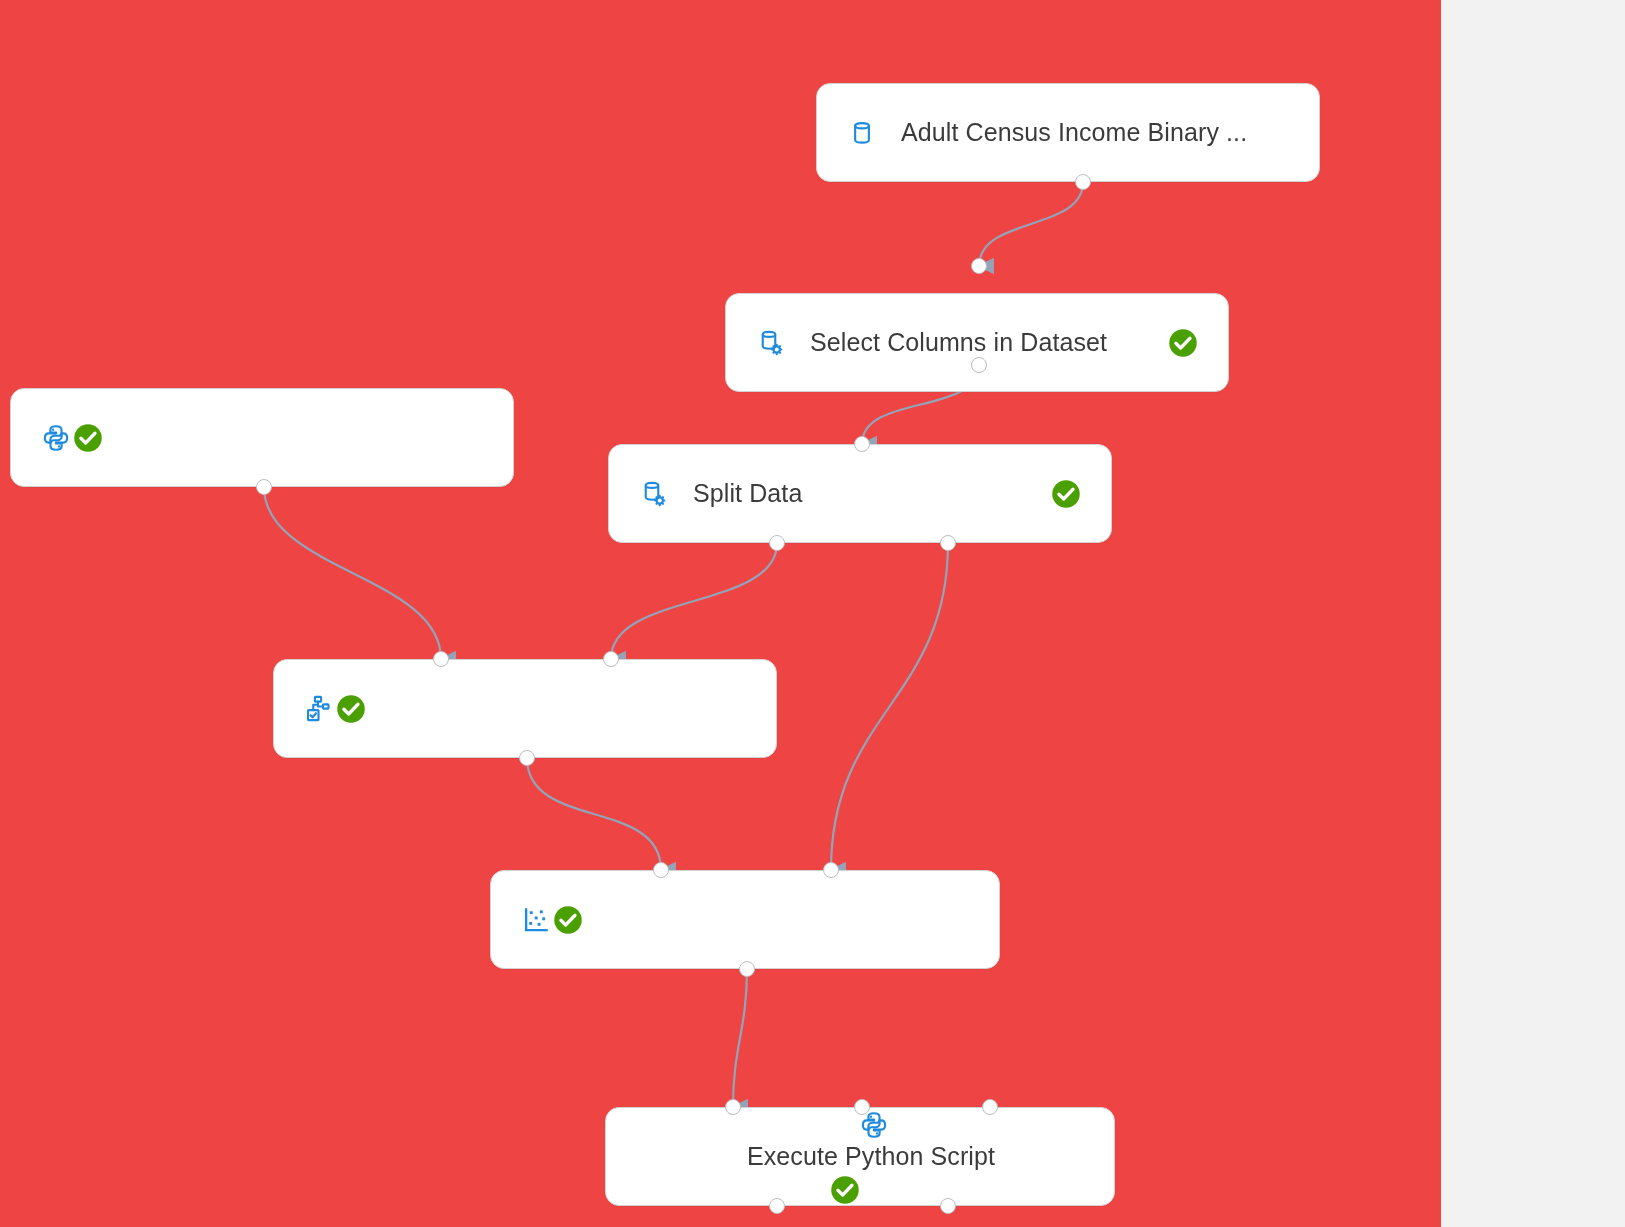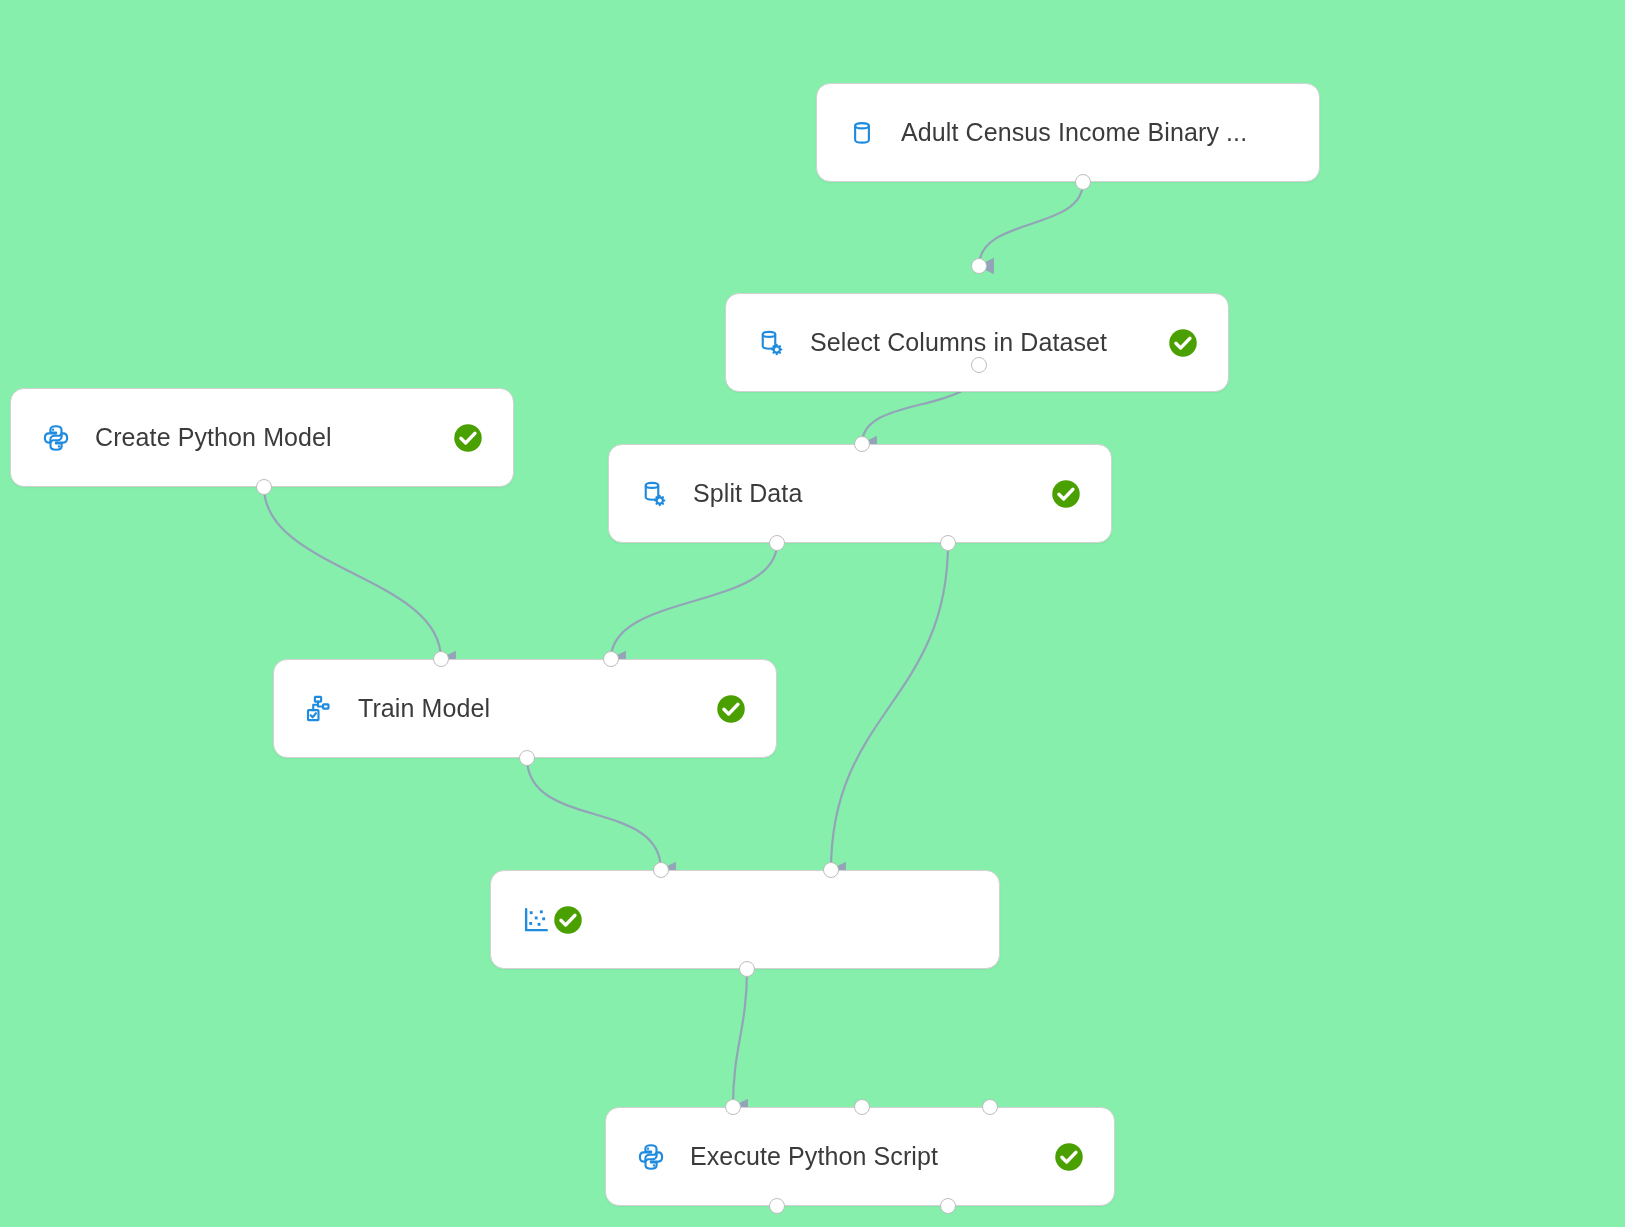--- a/index.html
+++ b/index.html
@@ -2,23 +2,23 @@
 <html><head>
 <meta charset="utf-8">
 <style>
   html, body {
     margin: 0;
     padding: 0;
     background: #f2f2f2;
   }
   #canvas {
     position: relative;
-    width: 1625px;
+    width: 1441px;
     height: 1227px;
-    background: #86efac;
+    background: #ef4444;
     overflow: hidden;
     font-family: "Liberation Sans", sans-serif;
   }
   #edge-layer {
     position: absolute;
     left: 0;
     top: 0;
     width: 1625px;
     height: 1227px;
     pointer-events: none;
@@ -127,21 +127,20 @@
       <div class="port" style="left: 979px; top: 365px;"></div>
       <div class="node" style="left: 10px; top: 388px; width: 504px; height: 99px;">
         <span class="node-icon">
           <svg viewBox="0 0 24 24" width="30" height="30">
             <path stroke="#1e8bde" fill="none" stroke-width="1.7" stroke-linecap="round" stroke-linejoin="round" d="M11.9 2.6 C9.1 2.6 7.5 3.5 7.5 5.4 L7.5 7.6 L12.1 7.6 L12.1 8.3 L6.2 8.3 C4.3 8.3 3.1 9.8 3.1 12.0 C3.1 14.2 4.3 15.7 6.2 15.7 L7.5 15.7 L7.5 13.2 C7.5 11.4 9.0 10.2 10.8 10.2 L13.9 10.2 C15.3 10.2 16.4 9.1 16.4 7.7 L16.4 5.4 C16.4 3.7 15.0 2.6 11.9 2.6 Z"></path>
             <circle cx="9.6" cy="5.3" r="0.95" fill="#1e8bde" stroke="none"></circle>
             <path stroke="#1e8bde" fill="none" stroke-width="1.7" stroke-linecap="round" stroke-linejoin="round" d="M12.1 21.4 C14.9 21.4 16.5 20.5 16.5 18.6 L16.5 16.4 L11.9 16.4 L11.9 15.7 L17.8 15.7 C19.7 15.7 20.9 14.2 20.9 12.0 C20.9 9.8 19.7 8.3 17.8 8.3 L16.5 8.3 L16.5 10.8 C16.5 12.6 15.0 13.8 13.2 13.8 L10.1 13.8 C8.7 13.8 7.6 14.9 7.6 16.3 L7.6 18.6 C7.6 20.3 9.0 21.4 12.1 21.4 Z"></path>
             <circle cx="14.4" cy="18.7" r="0.95" fill="#1e8bde" stroke="none"></circle>
           </svg>
         </span>
-        <span class="node-title">Create Python Model</span>
         <span class="node-status">
           <svg viewBox="0 0 24 24" width="30" height="30">
             <circle cx="12" cy="12" r="11" fill="#4aa000"></circle>
             <path d="M6.3 12.2 L10.1 16.0 L17.6 8.2" fill="none" stroke="#ffffff" stroke-width="2.6" stroke-linecap="round" stroke-linejoin="round"></path>
           </svg>
         </span>
       </div>
       <div class="port" style="left: 264px; top: 487px;"></div>
       <div class="node" style="left: 608px; top: 444px; width: 504px; height: 99px; justify-content: space-between;">
         <span class="node-icon">
@@ -166,21 +165,20 @@
       <div class="node" style="left: 273px; top: 659px; width: 504px; height: 99px;">
         <span class="node-icon">
           <svg viewBox="0 0 24 24" width="30" height="30">
             <rect x="8.7" y="2.3" width="5.0" height="3.8" rx="0.5" stroke="#1e8bde" fill="none" stroke-width="1.7" stroke-linecap="round" stroke-linejoin="round"></rect>
             <rect x="15.2" y="8.3" width="4.4" height="3.4" rx="0.5" stroke="#1e8bde" fill="none" stroke-width="1.7" stroke-linecap="round" stroke-linejoin="round"></rect>
             <rect x="3.2" y="12.9" width="8.4" height="8.0" rx="0.6" stroke="#1e8bde" fill="none" stroke-width="1.7" stroke-linecap="round" stroke-linejoin="round"></rect>
             <path stroke="#1e8bde" fill="none" stroke-width="1.7" stroke-linecap="round" stroke-linejoin="round" d="M11.2 6.1 L11.2 8.6 M7.4 10.0 L7.4 12.9 M11.2 8.6 L7.4 8.6 M11.2 8.6 L11.2 10.0 M11.2 10.0 L15.2 10.0 M7.4 8.6 L7.4 10.0"></path>
             <path stroke="#1e8bde" fill="none" stroke-width="1.7" stroke-linecap="round" stroke-linejoin="round" d="M5.3 17.0 L6.9 18.6 L9.6 15.4"></path>
           </svg>
         </span>
-        <span class="node-title">Train Model</span>
         <span class="node-status">
           <svg viewBox="0 0 24 24" width="30" height="30">
             <circle cx="12" cy="12" r="11" fill="#4aa000"></circle>
             <path d="M6.3 12.2 L10.1 16.0 L17.6 8.2" fill="none" stroke="#ffffff" stroke-width="2.6" stroke-linecap="round" stroke-linejoin="round"></path>
           </svg>
         </span>
       </div>
       <div class="port" style="left: 441px; top: 659px;"></div>
       <div class="port" style="left: 611px; top: 659px;"></div>
       <div class="port" style="left: 527px; top: 758px;"></div>
@@ -199,21 +197,21 @@
         <span class="node-status">
           <svg viewBox="0 0 24 24" width="30" height="30">
             <circle cx="12" cy="12" r="11" fill="#4aa000"></circle>
             <path d="M6.3 12.2 L10.1 16.0 L17.6 8.2" fill="none" stroke="#ffffff" stroke-width="2.6" stroke-linecap="round" stroke-linejoin="round"></path>
           </svg>
         </span>
       </div>
       <div class="port" style="left: 661px; top: 870px;"></div>
       <div class="port" style="left: 831px; top: 870px;"></div>
       <div class="port" style="left: 747px; top: 969px;"></div>
-      <div class="node" style="left: 605px; top: 1107px; width: 510px; height: 99px;">
+      <div class="node" style="left: 605px; top: 1107px; width: 510px; height: 99px; flex-direction: column;">
         <span class="node-icon">
           <svg viewBox="0 0 24 24" width="30" height="30">
             <path stroke="#1e8bde" fill="none" stroke-width="1.7" stroke-linecap="round" stroke-linejoin="round" d="M11.9 2.6 C9.1 2.6 7.5 3.5 7.5 5.4 L7.5 7.6 L12.1 7.6 L12.1 8.3 L6.2 8.3 C4.3 8.3 3.1 9.8 3.1 12.0 C3.1 14.2 4.3 15.7 6.2 15.7 L7.5 15.7 L7.5 13.2 C7.5 11.4 9.0 10.2 10.8 10.2 L13.9 10.2 C15.3 10.2 16.4 9.1 16.4 7.7 L16.4 5.4 C16.4 3.7 15.0 2.6 11.9 2.6 Z"></path>
             <circle cx="9.6" cy="5.3" r="0.95" fill="#1e8bde" stroke="none"></circle>
             <path stroke="#1e8bde" fill="none" stroke-width="1.7" stroke-linecap="round" stroke-linejoin="round" d="M12.1 21.4 C14.9 21.4 16.5 20.5 16.5 18.6 L16.5 16.4 L11.9 16.4 L11.9 15.7 L17.8 15.7 C19.7 15.7 20.9 14.2 20.9 12.0 C20.9 9.8 19.7 8.3 17.8 8.3 L16.5 8.3 L16.5 10.8 C16.5 12.6 15.0 13.8 13.2 13.8 L10.1 13.8 C8.7 13.8 7.6 14.9 7.6 16.3 L7.6 18.6 C7.6 20.3 9.0 21.4 12.1 21.4 Z"></path>
             <circle cx="14.4" cy="18.7" r="0.95" fill="#1e8bde" stroke="none"></circle>
           </svg>
         </span>
         <span class="node-title">Execute Python Script</span>
         <span class="node-status">

